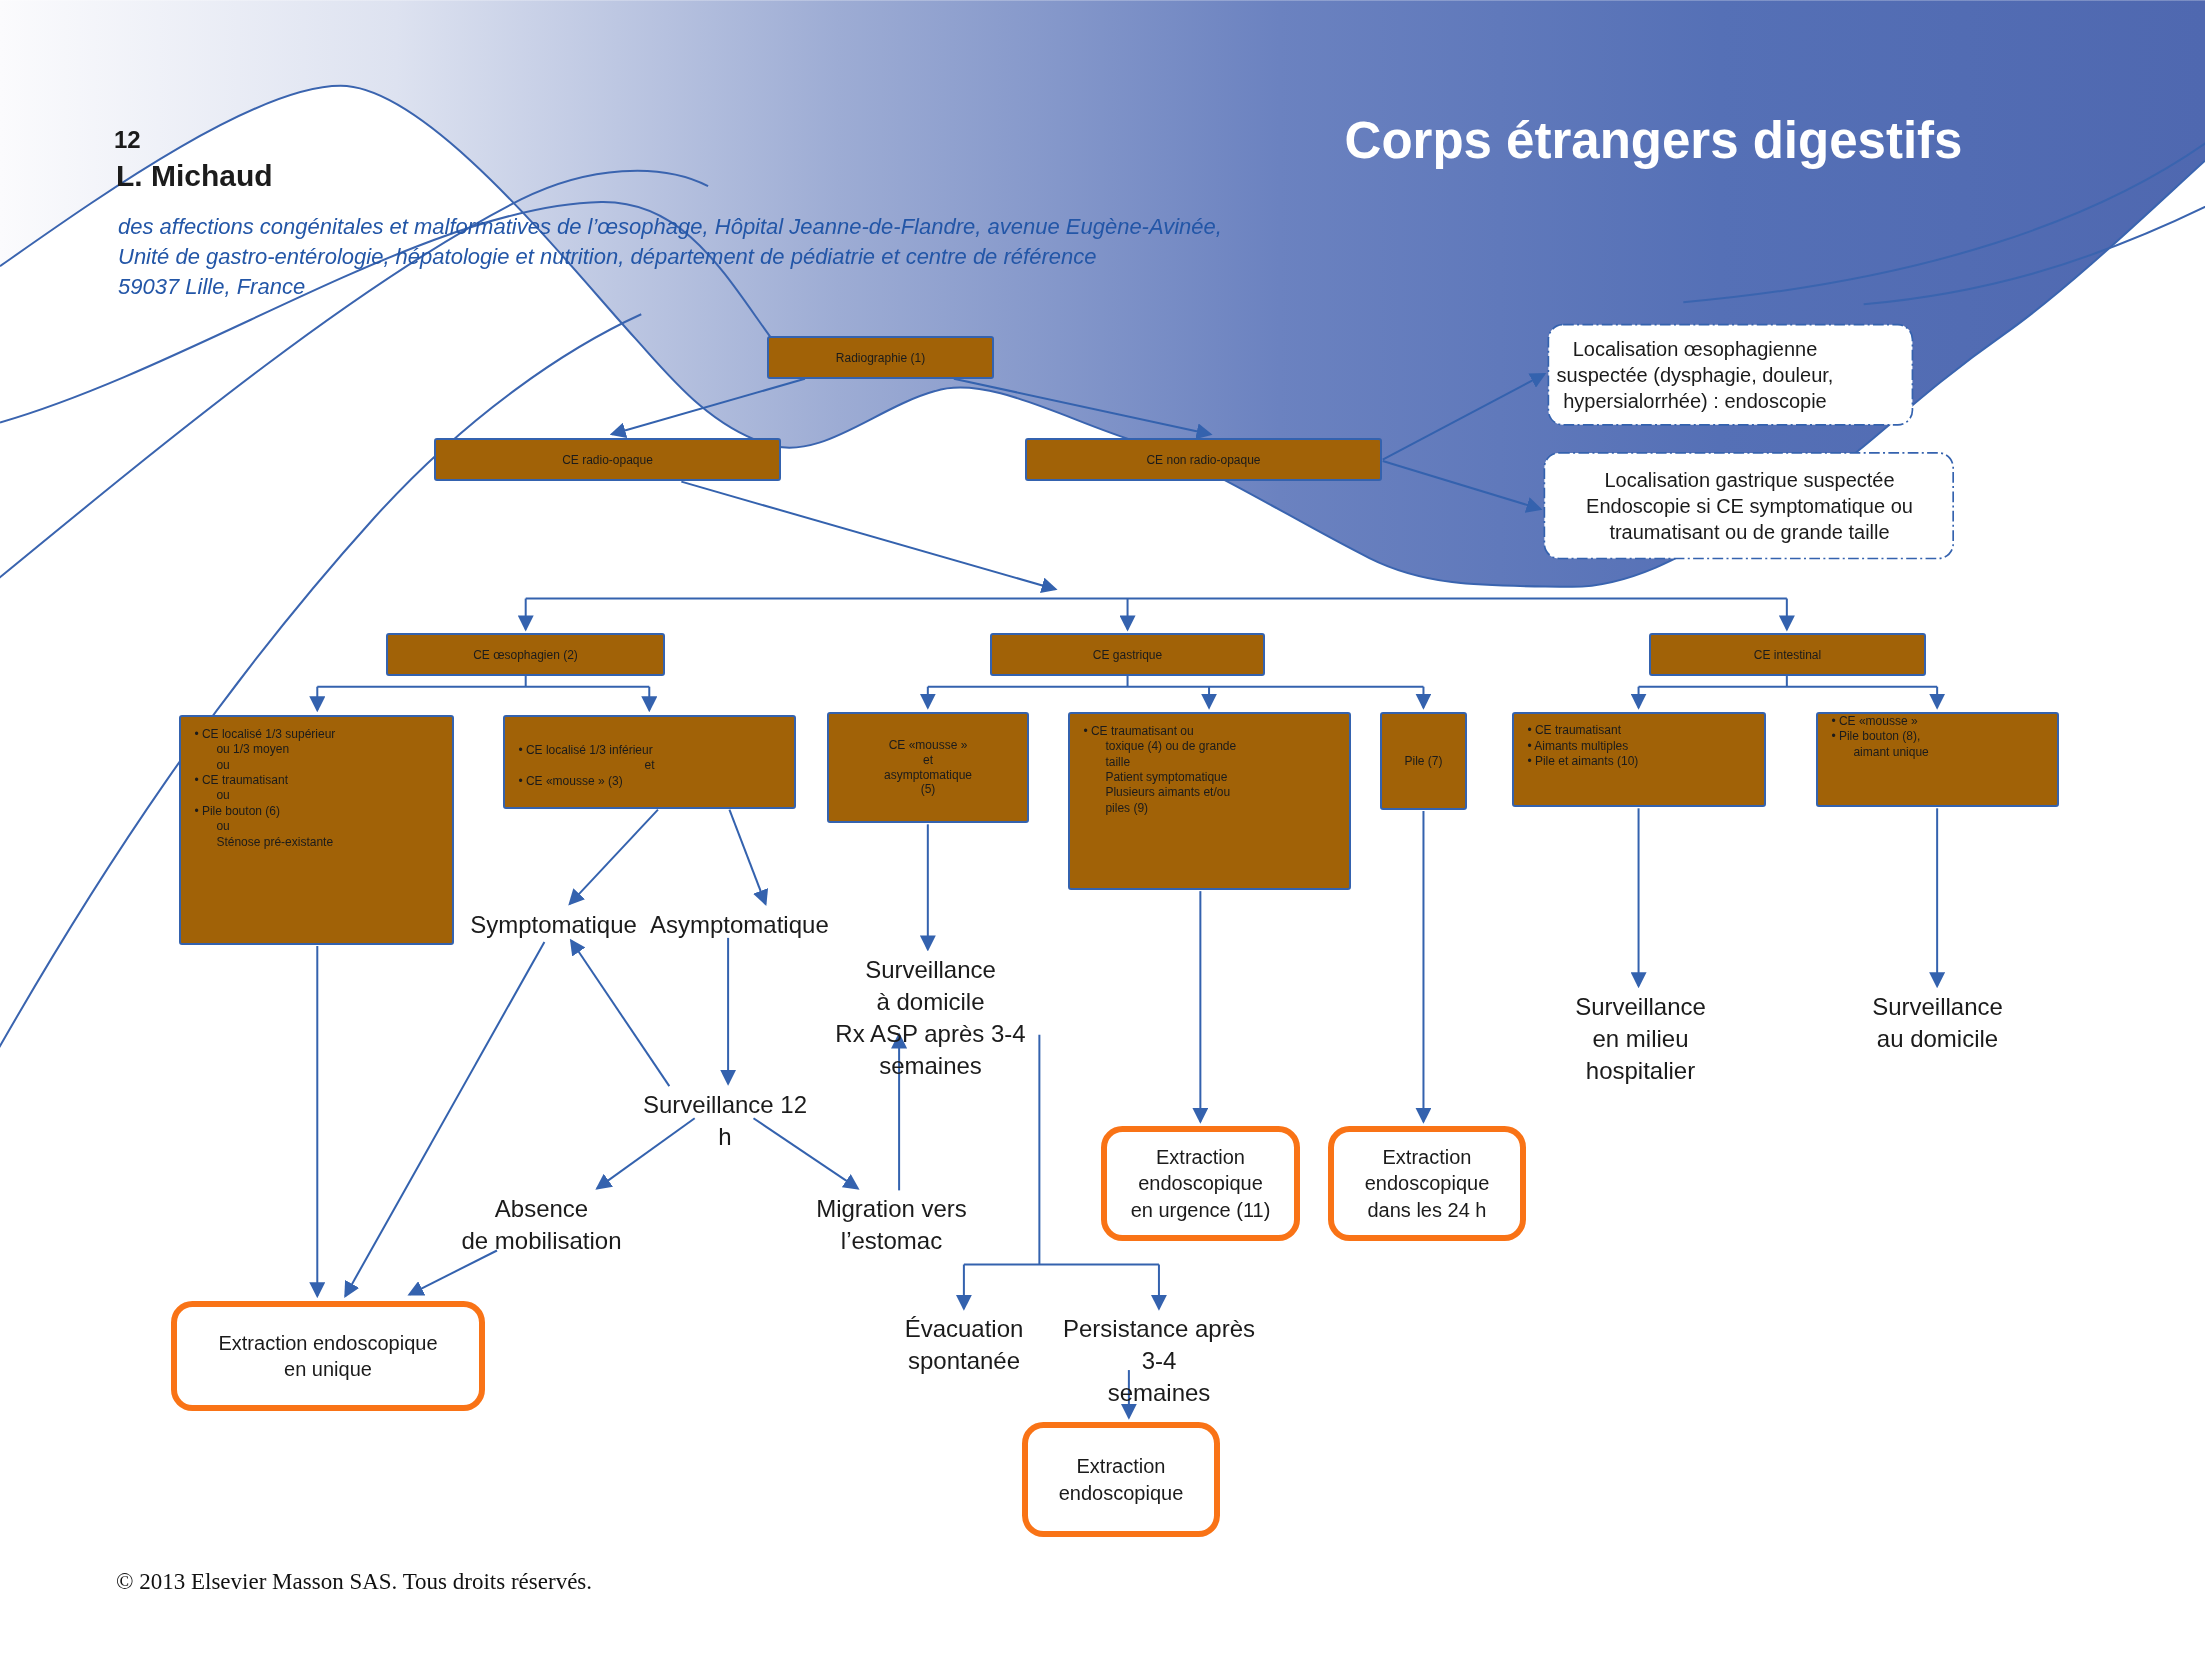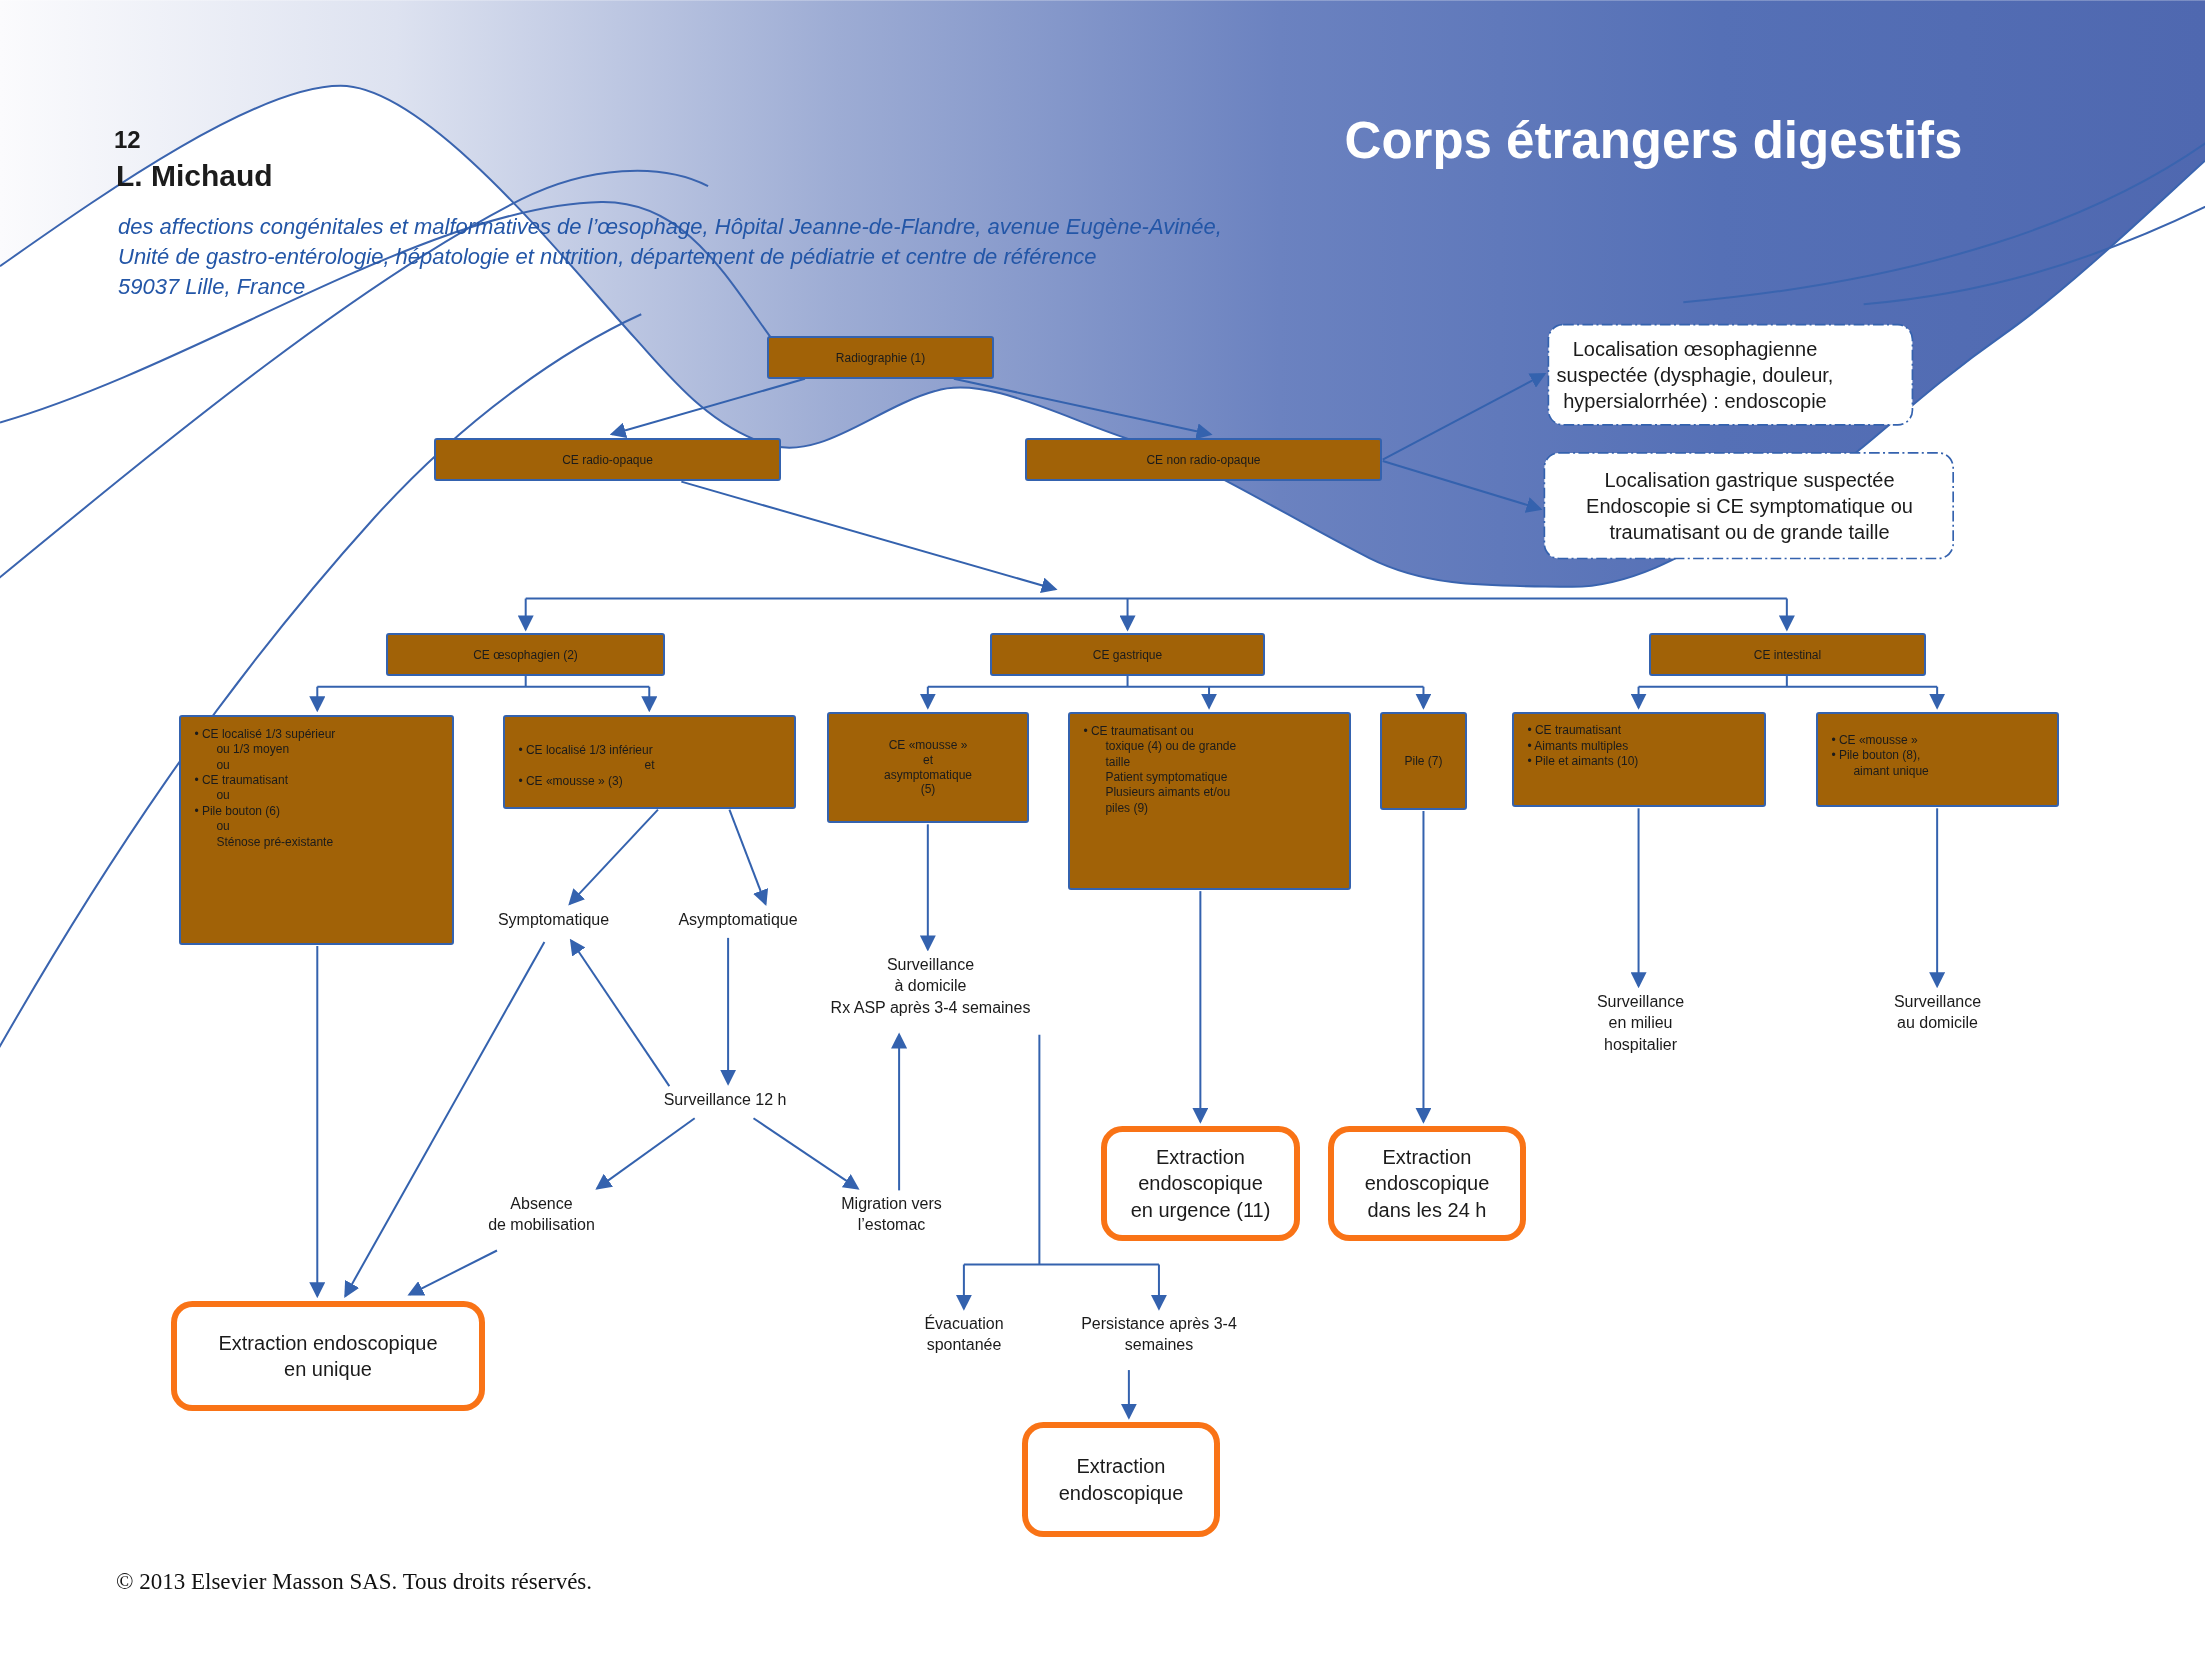--- a/index.html
+++ b/index.html
@@ -10,21 +10,21 @@
   #header-art{z-index:0}
   #connectors{z-index:2}
   .bx{position:absolute;background:#a16207;border:2px solid #3462ae;border-radius:3px;
       color:#1b1b1b;font-size:12px;box-sizing:border-box;z-index:3}
   .c1{display:flex;align-items:center;justify-content:center;text-align:center}
   .ml{padding:10px 13.4px;line-height:1.28}
   .bxt{position:absolute;background:#fff;border:6px solid #f97316;border-radius:21.4px;
        color:#1b1b1b;font-size:20px;box-sizing:border-box;z-index:3;
        display:flex;flex-direction:column;align-items:center;justify-content:center;
        text-align:center;line-height:1.32}
-  .lbl{position:absolute;color:#1b1b1b;font-size:16px;line-height:1.33;
+  .lbl{position:absolute;color:#1b1b1b;font-size:24px;line-height:1.33;
        text-align:center;z-index:3}
   .dtx{position:absolute;display:flex;flex-direction:column;align-items:center;
        justify-content:center;text-align:center;color:#1b1b1b;font-size:20px;
        line-height:1.3;z-index:3;box-sizing:border-box}
   .cont{padding-left:22px}
   .ctr{text-align:center}
   .pgnum{position:absolute;left:114px;top:126px;font-size:24px;font-weight:bold;
          color:#1b1b1b;z-index:3}
   .ttl{position:absolute;left:1296px;top:111px;width:715px;height:75px;
        color:#ffffff;font-size:51px;font-weight:bold;text-align:center;z-index:3;
@@ -212,21 +212,21 @@
 </div>
 
 <div class="bx c1" style="left:1380px;top:712px;width:87px;height:98px">Pile (7)</div>
 
 <div class="bx ml" style="left:1512px;top:712px;width:254px;height:95px;padding-top:9.4px">
   <div>• CE traumatisant</div>
   <div>• Aimants multiples</div>
   <div>• Pile et aimants (10)</div>
 </div>
 
-<div class="bx ml" style="left:1816px;top:712px;width:243px;height:95px;padding-top:19px">
+<div class="bx ml" style="left:1816px;top:712px;width:243px;height:95px;padding-top:0">
   <div>• CE «mousse »</div>
   <div>• Pile bouton (8),</div>
   <div class="cont">aimant unique</div>
 </div>
 
 <div class="lbl" style="left:470px;top:909px;width:167px">Symptomatique</div>
 
 <div class="lbl" style="left:650px;top:909px;width:176px">Asymptomatique</div>
 
 <div class="lbl" style="left:795px;top:954px;width:271px">

